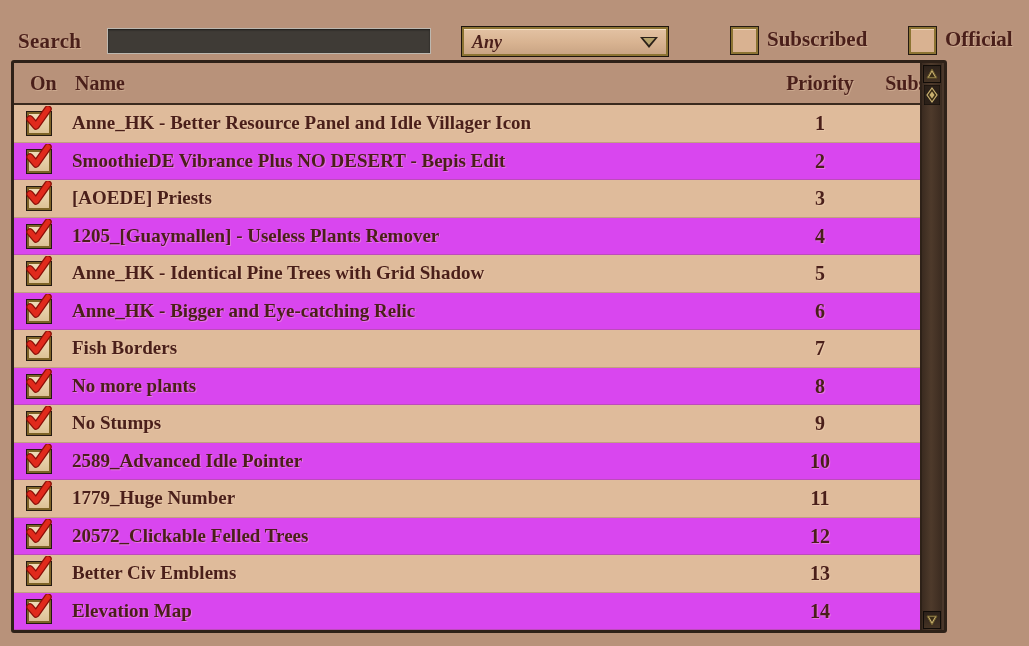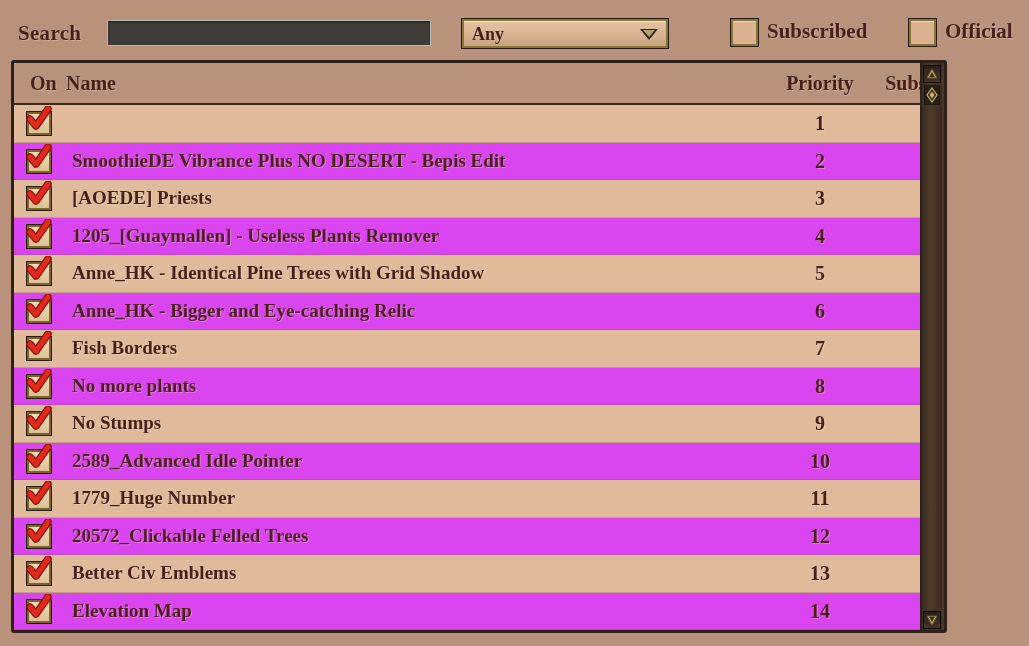--- a/index.html
+++ b/index.html
@@ -10,21 +10,21 @@
   body {
     background: #b8927a;
     font-family: "Liberation Serif", "DejaVu Serif", serif;
     color: #4a1f1a;
     -webkit-font-smoothing: none;
   }
 
   
   #toolbar {
     position: absolute;
-    left: 0; top: 4px;
+    left: 0; top: 12px;
     width: 892px; height: 58px;
   }
   #search-label {
     position: absolute;
     left: 18px; top: 17px;
     font-size: 21px;
     font-weight: bold;
     letter-spacing: .3px;
     color: #4a1f1a;
     text-shadow: 1px 1px 0 rgba(255,225,195,.35);
@@ -48,20 +48,21 @@
   #filter-select {
     position: absolute;
     left: 462px; top: 15px;
     width: 206px; height: 29px;
     box-sizing: border-box;
     background: linear-gradient(to bottom, #e3c2a3 0%, #d8b391 55%, #c9a484 100%);
     border: 2px solid #8c7433;
     outline: 1px solid #1d140d;
     box-shadow: inset 0 1px 0 rgba(255,240,215,.7);
     cursor: pointer;
+    font-style: italic;
   }
   #filter-select-value {
     position: absolute;
     left: 8px; top: 3px;
     font-size: 18px;
     font-weight: bold;
     color: #4a1f1a;
   }
   #filter-chevron-icon {
     position: absolute;
@@ -125,21 +126,21 @@
   }
   .th {
     position: absolute;
     top: 9px;
     font-size: 20px;
     font-weight: bold;
     color: #4a1f1a;
     text-shadow: 1px 1px 0 rgba(255,225,195,.28);
   }
   #th-on    { left: 16px; }
-  #th-name  { left: 52px; text-align: center; }
+  #th-name  { left: 61px; text-align: center; }
   #th-priority   { left: 766px; width: 80px; text-align: center; }
   #th-subscribed { left: 858px; width: 122px; text-align: center; }
 
   #rows-viewport {
     position: relative;
     height: 528px;
     width: 1001px;
     overflow: hidden;
   }
 
@@ -275,20 +276,21 @@
   </div>
 
   <div id="rows-viewport">
       <div class="mod-row light">
         <div class="row-check">
           <svg class="tick" viewBox="0 0 26 26">
             <path d="M4 13 L10 20 L22 3" stroke="#8a0f08" stroke-width="7.5" fill="none" stroke-linecap="round" stroke-linejoin="round"></path>
             <path d="M4 13 L10 20 L22 3" stroke="#e02a1c" stroke-width="5" fill="none" stroke-linecap="round" stroke-linejoin="round"></path>
           </svg>
         </div>
+        <div class="row-name">Anne_HK - Better Resource Panel and Idle Villager Icon</div>
         <div class="row-priority">1</div>
         <div class="row-sub"><span class="sub-badge"><svg class="tick2" viewBox="0 0 16 16">
               <path d="M3 8 L6.5 12 L13 2.5" stroke="#7d0c06" stroke-width="4.5" fill="none" stroke-linecap="round" stroke-linejoin="round"></path>
               <path d="M3 8 L6.5 12 L13 2.5" stroke="#e33022" stroke-width="3" fill="none" stroke-linecap="round" stroke-linejoin="round"></path>
             </svg></span></div>
       </div>
       <div class="mod-row dark">
         <div class="row-check">
           <svg class="tick" viewBox="0 0 26 26">
             <path d="M4 13 L10 20 L22 3" stroke="#8a0f08" stroke-width="7.5" fill="none" stroke-linecap="round" stroke-linejoin="round"></path>

